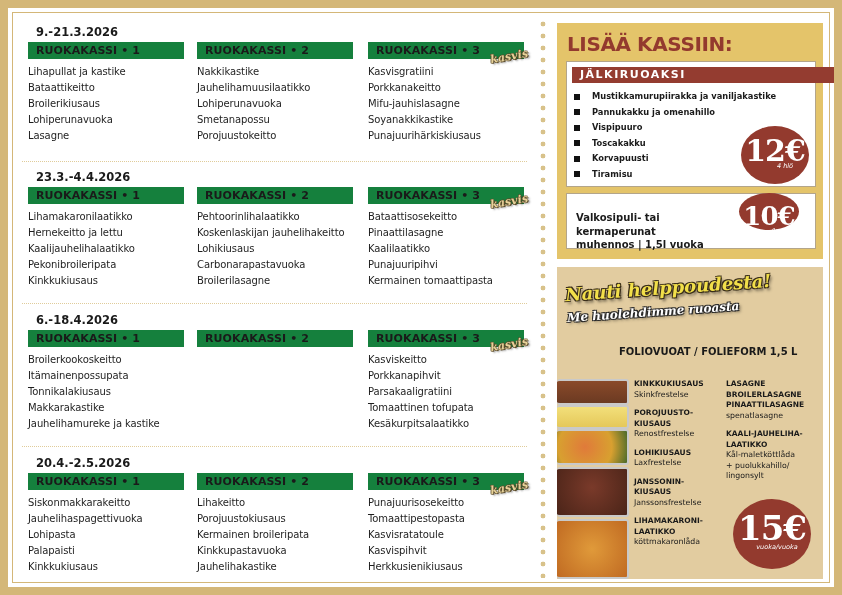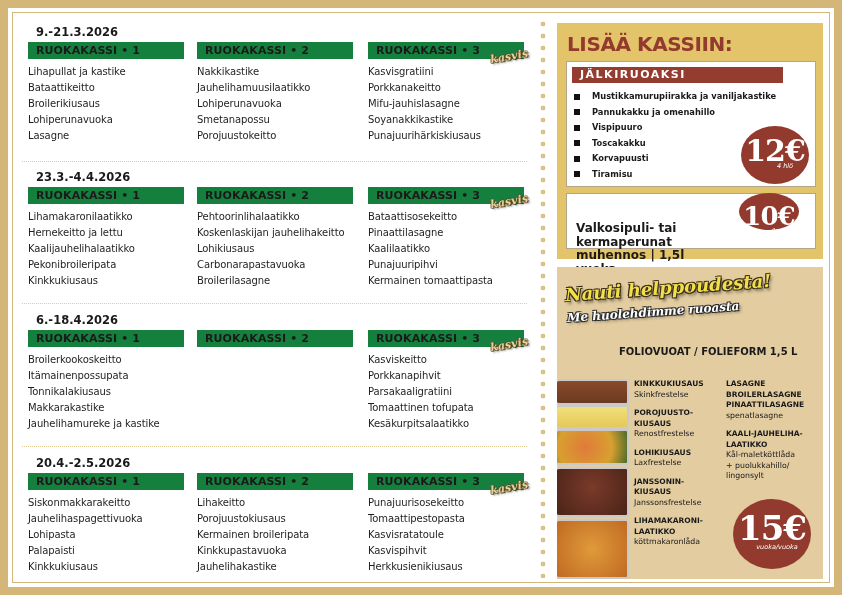--- a/index.html
+++ b/index.html
@@ -65,21 +65,21 @@
   }
   .addon-title {
     position: absolute; left: 10px; top: 9px;
     font-size: 20px; font-weight: bold; color: #933a2e; letter-spacing: -0.4px;
   }
   .dessert-box {
     position: absolute; left: 9px; top: 38px; width: 250px; height: 126px;
     background: #fff; border: 1.5px solid #b3a58a;
   }
   .dessert-head {
-    position: absolute; left: 5px; top: 5px; width: 211px; height: 16px;
+    position: absolute; left: 5px; top: 5px; width: 262px; height: 16px;
     background: #943c30; color: #fff;
     font-size: 11px; font-weight: bold; letter-spacing: 1.5px;
     line-height: 16px; padding-left: 8px;
   }
   .dessert-list { position: absolute; left: 7px; top: 27px; list-style: none; }
   .dessert-list li {
     font-size: 8.3px; font-weight: bold; color: #1a1a1a; line-height: 15.5px;
     white-space: nowrap; display: flex; align-items: center;
   }
   .sq { display: inline-block; width: 6px; height: 6px; background: #111; margin-right: 12px; }
@@ -92,22 +92,22 @@
     letter-spacing: -1px;
   }
   .price-circle .unit {
     display: block; font-size: 6.5px; font-weight: normal; font-style: italic;
   }
   .potato-box {
     position: absolute; left: 9px; top: 170px; width: 250px; height: 56px;
     background: #fff; border: 1.5px solid #b3a58a;
   }
   .potato-text {
-    position: absolute; left: 9px; top: 28px; width: 140px;
-    font-size: 12px; font-weight: bold; color: #1a1a1a; line-height: 13.5px;
+    position: absolute; left: 9px; top: 17px; width: 140px;
+    font-size: 10px; font-weight: bold; color: #1a1a1a; line-height: 13.5px;
   }
   
   .convenience {
     position: absolute; left: 557px; top: 267px; width: 266px; height: 312px;
     background: #e2cca0;
   }
   .slogan-1 {
     position: absolute; left: 8px; top: 10px;
     font-family: "DejaVu Serif", serif; font-style: italic; font-weight: bold;
     font-size: 18px; color: #f2df4a;

